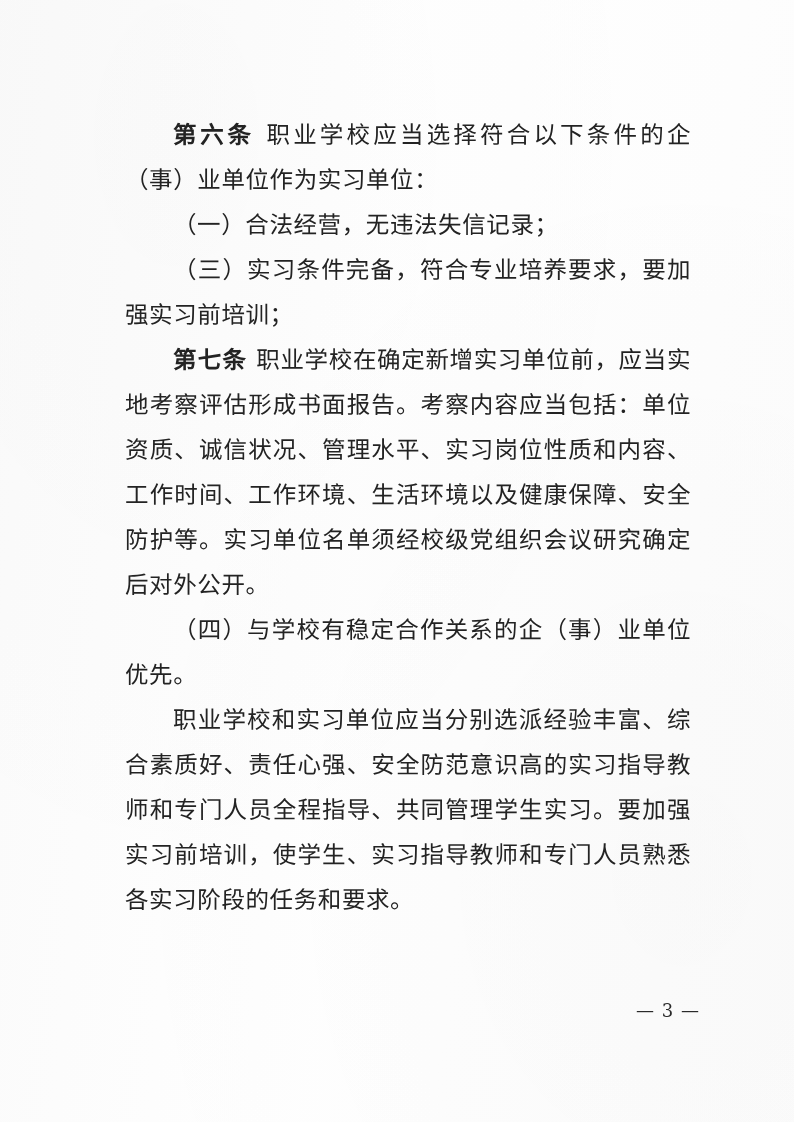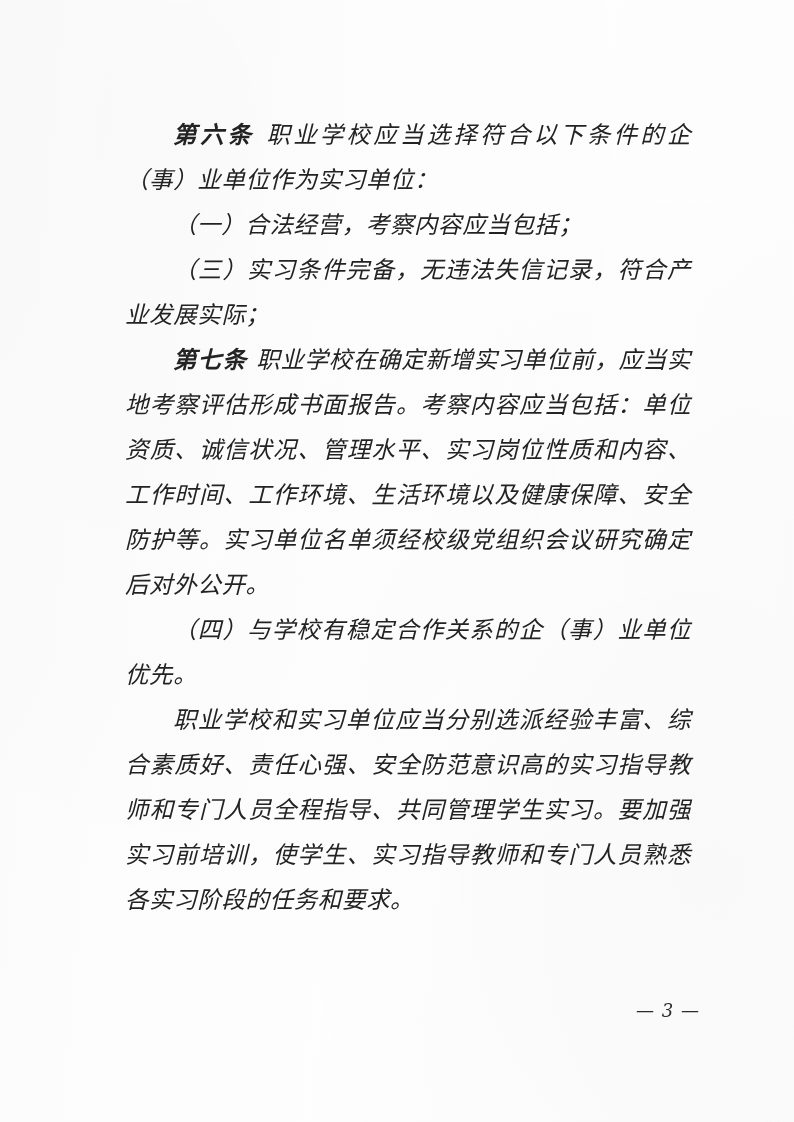--- a/index.html
+++ b/index.html
@@ -10,21 +10,20 @@
   }
   .page {
     position: relative;
     width: 794px;
     height: 1122px;
     margin: 0 auto;
     background: #fefefe;
     overflow: hidden;
     font-family: "DejaVu Serif", "Liberation Serif", serif;
     color: #1c1c1c;
-    font-style: italic;
   }
   
   .page::before {
     content: "";
     position: absolute;
     inset: 0;
     background:
       radial-gradient(ellipse at 22% 12%, rgba(0,0,0,0.012), rgba(0,0,0,0) 60%),
       radial-gradient(ellipse at 86% 78%, rgba(0,0,0,0.014), rgba(0,0,0,0) 62%),
       linear-gradient(95deg, rgba(250,250,250,0.9), rgba(255,255,255,0.6) 45%, rgba(252,252,252,0.85));
@@ -88,26 +87,26 @@
 
 <div class="page">
 
   <div class="body-area">
 
     <p class="para indent">
       <span class="art">第六条</span><span class="art-gap"></span><span>职业学校应当选择符合以下条件的企（事）业单位作为实习单位：</span>
     </p>
 
     <p class="para indent">
-      <span>（一）合法经营，考察内容应当包括；</span>
+      <span>（一）合法经营，无违法失信记录；</span>
     </p>
 
 
     <p class="para indent">
-      <span>（三）实习条件完备，无违法失信记录，符合产业发展实际；</span>
+      <span>（三）实习条件完备，符合专业培养要求，要加强实习前培训；</span>
     </p>
 
     <p class="para indent">
       <span class="art">第七条</span><span class="art-gap"></span><span>职业学校在确定新增实习单位前，应当实地考察评估形成书面报告。考察内容应当包括：单位资质、诚信状况、管理水平、实习岗位性质和内容、工作时间、工作环境、生活环境以及健康保障、安全防护等。实习单位名单须经校级党组织会议研究确定后对外公开。</span>
     </p>
 
     <p class="para indent">
       <span>（四）与学校有稳定合作关系的企（事）业单位优先。</span>
     </p>
 

